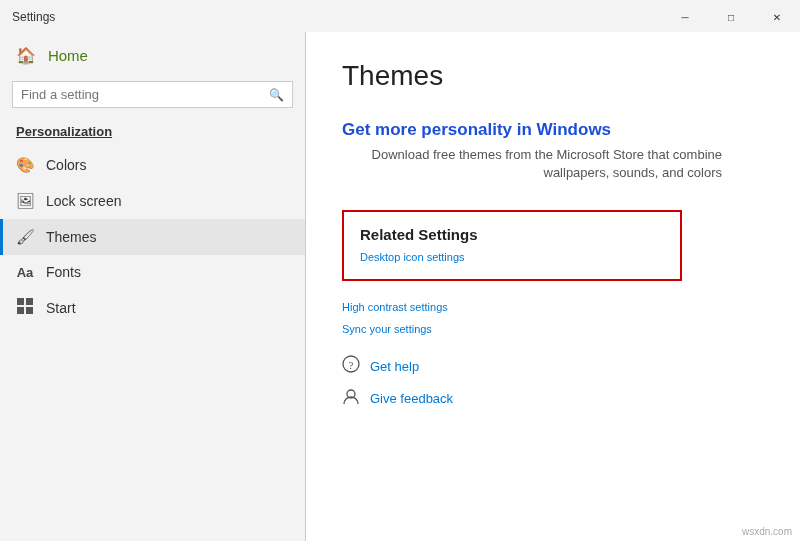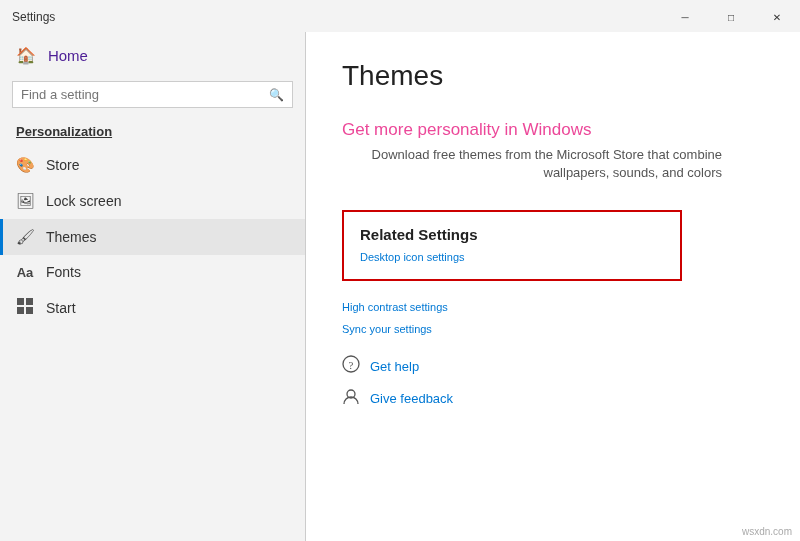--- a/index.html
+++ b/index.html
@@ -65,21 +65,21 @@
       padding: 10px 16px;
       cursor: pointer;
       gap: 12px;
     }
     .sidebar-home-icon {
       font-size: 16px;
       color: #333;
     }
     .sidebar-home-label {
       font-size: 15px;
-      color: #4c1d95;
+      color: #4d7c0f;
     }
     .sidebar-search {
       margin: 6px 12px 12px 12px;
       display: flex;
       align-items: center;
       background: #fff;
       border: 1px solid #ccc;
       padding: 5px 8px;
       gap: 10px;
     }
@@ -141,22 +141,22 @@
       overflow-y: auto;
     }
     .main-title {
       font-size: 28px;
       font-weight: 300;
       color: #222;
       margin-bottom: 28px;
     }
     .section-heading {
       font-size: 17px;
-      font-weight: 400;
-      color: #ec4899;
+      font-weight: 700;
+      color: #1d4ed8;
       margin-bottom: 6px;
     }
     .section-desc {
       font-size: 13px;
       color: #555;
       line-height: 1.4;
       margin-bottom: 28px;
       max-width: 380px;
       text-align: right;
     }
@@ -239,21 +239,21 @@
 
     <div class="sidebar-search">
       <input type="text" placeholder="Find a setting" style="">
       <span class="sidebar-search-icon">🔍</span>
     </div>
 
     <div class="sidebar-section-label">Personalization</div>
 
     <div class="sidebar-item">
       <span class="sidebar-item-icon">🎨</span>
-      <span class="sidebar-item-label">Store</span>
+      <span class="sidebar-item-label">Colors</span>
     </div>
     <div class="sidebar-item">
       <span class="sidebar-item-icon">🖼</span>
       <span class="sidebar-item-label">Lock screen</span>
     </div>
     <div class="sidebar-item active">
       <span class="sidebar-item-icon">🖌</span>
       <span class="sidebar-item-label">Themes</span>
     </div>
     <div class="sidebar-item">

